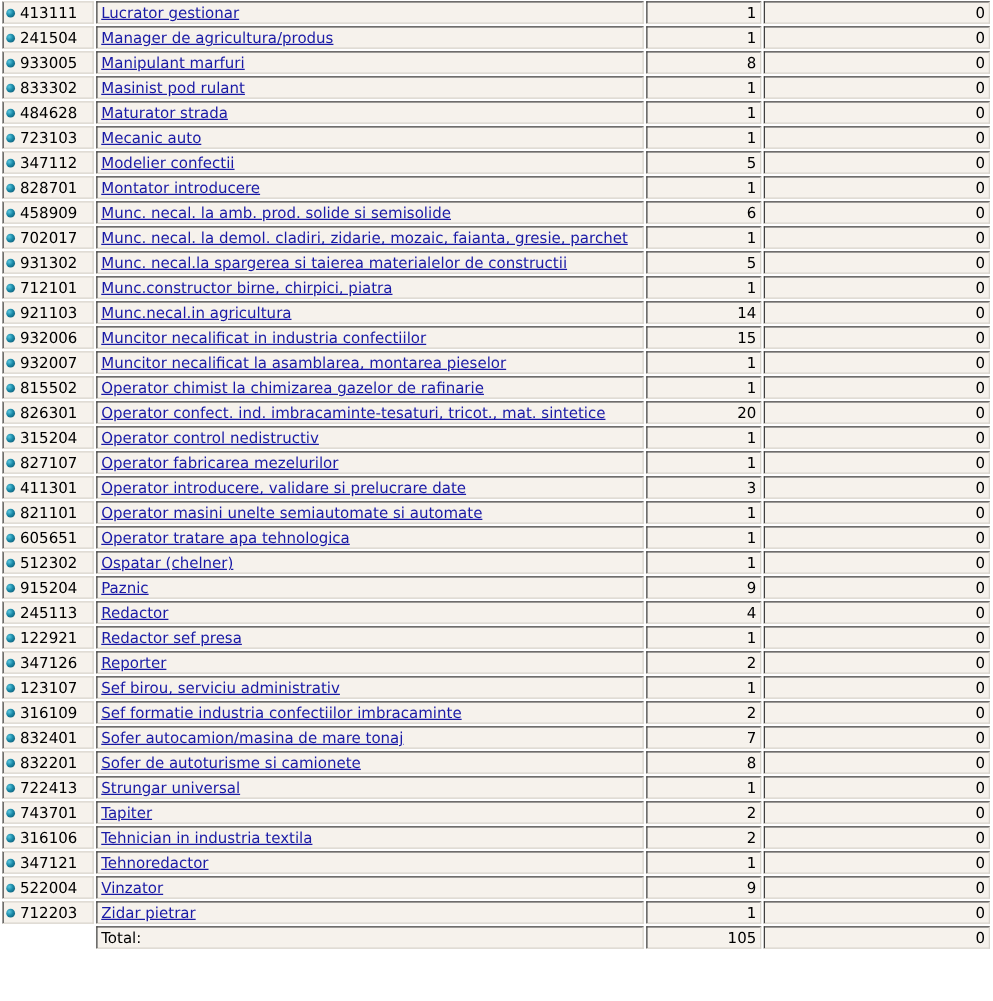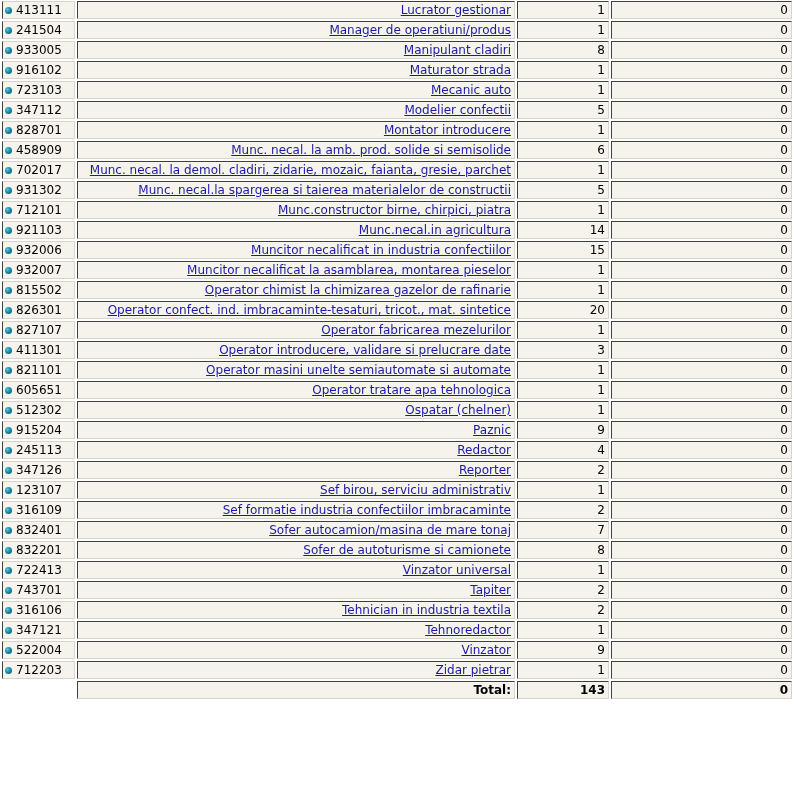--- a/index.html
+++ b/index.html
@@ -35,67 +35,73 @@
     line-height: 16px;
     font-size: 12px;
   }
   td.code {
     width: 66px;
     padding-left: 2px !important;
     border: 1px solid #d8d4cc !important;
     border-left: 1px solid #404040 !important;
     margin-left: 22px;
   }
-  td.name { width: 430px; text-align: right; }
+  td.name { width: 430px; }
   td.num { width: 84px; text-align: right; }
   td.num2 { text-align: right; }
   td.empty {
     background: transparent !important;
     border: none !important;
   }
   .bullet {
     display: inline-block;
     width: 7px;
     height: 7px;
     border-radius: 50%;
     background: radial-gradient(circle at 35% 35%, #5ec8e0 0%, #1a8aa8 45%, #0b4d63 100%);
     margin-right: 4px;
     vertical-align: 0px;
   }
   a.job-link {
     color: #1a1aa6;
     text-decoration: underline;
   }
-  tr.total td { font-weight: bold; }
+  tr.total td { font-weight: normal; }
 </style>
 </head>
 <body>
 
 <table class="jobs">
   <tbody id="rows-body">
       <tr>
         <td class="code"><span class="bullet"></span><span>413111</span></td>
         <td class="name"><a class="job-link" href="#">Lucrator gestionar</a></td>
         <td class="num">1</td>
         <td class="num2">0</td>
       </tr>
       <tr>
         <td class="code"><span class="bullet"></span><span>241504</span></td>
-        <td class="name"><a class="job-link" href="#">Manager de operatiuni/produs</a></td>
+        <td class="name"><a class="job-link" href="#">Manager de agricultura/produs</a></td>
         <td class="num">1</td>
         <td class="num2">0</td>
       </tr>
       <tr>
         <td class="code"><span class="bullet"></span><span>933005</span></td>
-        <td class="name"><a class="job-link" href="#">Manipulant cladiri</a></td>
+        <td class="name"><a class="job-link" href="#">Manipulant marfuri</a></td>
         <td class="num">8</td>
         <td class="num2">0</td>
       </tr>
       <tr>
-        <td class="code"><span class="bullet"></span><span>916102</span></td>
+        <td class="code"><span class="bullet"></span><span>833302</span></td>
+        <td class="name"><a class="job-link" href="#">Masinist pod rulant</a></td>
+        <td class="num">1</td>
+        <td class="num2">0</td>
+      </tr>
+      <tr>
+        <td class="code"><span class="bullet"></span><span>484628</span></td>
         <td class="name"><a class="job-link" href="#">Maturator strada</a></td>
         <td class="num">1</td>
         <td class="num2">0</td>
       </tr>
       <tr>
         <td class="code"><span class="bullet"></span><span>723103</span></td>
         <td class="name"><a class="job-link" href="#">Mecanic auto</a></td>
         <td class="num">1</td>
         <td class="num2">0</td>
       </tr>
@@ -159,20 +165,26 @@
         <td class="num">1</td>
         <td class="num2">0</td>
       </tr>
       <tr>
         <td class="code"><span class="bullet"></span><span>826301</span></td>
         <td class="name"><a class="job-link" href="#">Operator confect. ind. imbracaminte-tesaturi, tricot., mat. sintetice</a></td>
         <td class="num">20</td>
         <td class="num2">0</td>
       </tr>
       <tr>
+        <td class="code"><span class="bullet"></span><span>315204</span></td>
+        <td class="name"><a class="job-link" href="#">Operator control nedistructiv</a></td>
+        <td class="num">1</td>
+        <td class="num2">0</td>
+      </tr>
+      <tr>
         <td class="code"><span class="bullet"></span><span>827107</span></td>
         <td class="name"><a class="job-link" href="#">Operator fabricarea mezelurilor</a></td>
         <td class="num">1</td>
         <td class="num2">0</td>
       </tr>
       <tr>
         <td class="code"><span class="bullet"></span><span>411301</span></td>
         <td class="name"><a class="job-link" href="#">Operator introducere, validare si prelucrare date</a></td>
         <td class="num">3</td>
         <td class="num2">0</td>
@@ -201,20 +213,26 @@
         <td class="num">9</td>
         <td class="num2">0</td>
       </tr>
       <tr>
         <td class="code"><span class="bullet"></span><span>245113</span></td>
         <td class="name"><a class="job-link" href="#">Redactor</a></td>
         <td class="num">4</td>
         <td class="num2">0</td>
       </tr>
       <tr>
+        <td class="code"><span class="bullet"></span><span>122921</span></td>
+        <td class="name"><a class="job-link" href="#">Redactor sef presa</a></td>
+        <td class="num">1</td>
+        <td class="num2">0</td>
+      </tr>
+      <tr>
         <td class="code"><span class="bullet"></span><span>347126</span></td>
         <td class="name"><a class="job-link" href="#">Reporter</a></td>
         <td class="num">2</td>
         <td class="num2">0</td>
       </tr>
       <tr>
         <td class="code"><span class="bullet"></span><span>123107</span></td>
         <td class="name"><a class="job-link" href="#">Sef birou, serviciu administrativ</a></td>
         <td class="num">1</td>
         <td class="num2">0</td>
@@ -232,21 +250,21 @@
         <td class="num2">0</td>
       </tr>
       <tr>
         <td class="code"><span class="bullet"></span><span>832201</span></td>
         <td class="name"><a class="job-link" href="#">Sofer de autoturisme si camionete</a></td>
         <td class="num">8</td>
         <td class="num2">0</td>
       </tr>
       <tr>
         <td class="code"><span class="bullet"></span><span>722413</span></td>
-        <td class="name"><a class="job-link" href="#">Vinzator universal</a></td>
+        <td class="name"><a class="job-link" href="#">Strungar universal</a></td>
         <td class="num">1</td>
         <td class="num2">0</td>
       </tr>
       <tr>
         <td class="code"><span class="bullet"></span><span>743701</span></td>
         <td class="name"><a class="job-link" href="#">Tapiter</a></td>
         <td class="num">2</td>
         <td class="num2">0</td>
       </tr>
       <tr>
@@ -271,17 +289,17 @@
         <td class="code"><span class="bullet"></span><span>712203</span></td>
         <td class="name"><a class="job-link" href="#">Zidar pietrar</a></td>
         <td class="num">1</td>
         <td class="num2">0</td>
       </tr>
     </tbody>
   <tfoot>
     <tr class="total">
       <td class="code empty"></td>
       <td class="name">Total:</td>
-      <td class="num">143</td>
+      <td class="num">105</td>
       <td class="num2">0</td>
     </tr>
   </tfoot>
 </table>
 
 </body></html>

